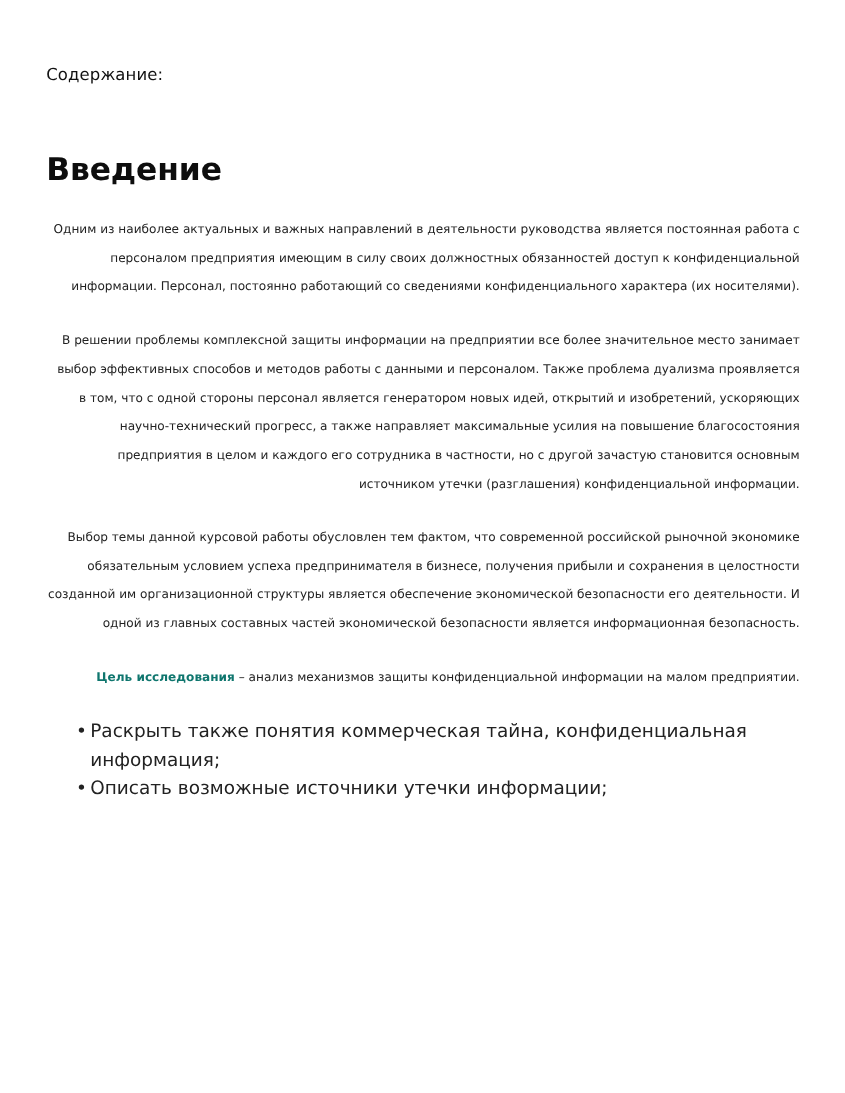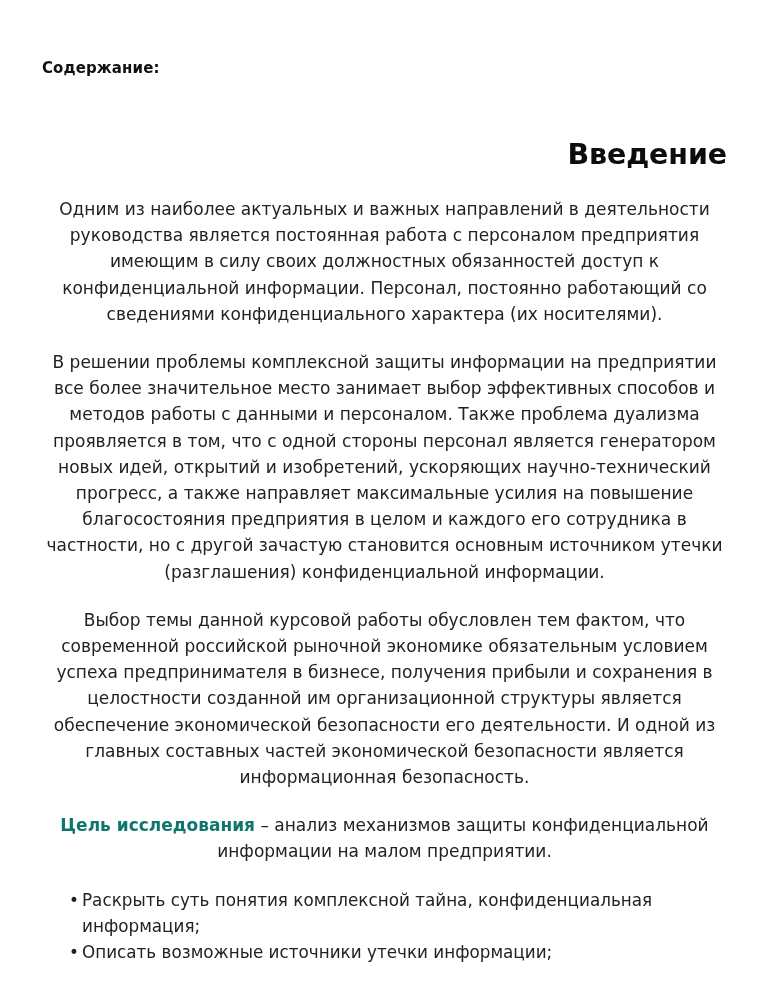--- a/index.html
+++ b/index.html
@@ -18,41 +18,40 @@
   .page {
     width: 768px;
     min-height: 994px;
     box-sizing: border-box;
     padding: 58px 41px 40px 42px;
     background: #ffffff;
     position: relative;
   }
   .toc-label {
     font-size: 15px;
-    font-weight: bold;
+    font-weight: normal;
     line-height: 20px;
     color: #111111;
     margin: 0 0 0 0;
     letter-spacing: 0.1px;
   }
   .doc-heading {
     font-size: 28.5px;
     font-weight: bold;
     line-height: 34px;
     color: #0d0d0d;
     margin: 60px 0 0 0;
     letter-spacing: -0.1px;
-    text-align: right;
   }
   .body-para {
-    font-size: 17px;
+    font-size: 11px;
     line-height: 26.2px;
     color: #222222;
     margin: 22px 0 0 0;
-    text-align: center;
+    text-align: right;
     max-width: 686px;
   }
   .body-para.first-after-heading {
     margin-top: 24px;
   }
   .body-para b,
   .body-para strong {
     font-weight: bold;
     color: #0f766e;
   }
@@ -92,18 +91,18 @@
   <p class="body-para first-after-heading">Одним из наиболее актуальных и важных направлений в деятельности руководства является постоянная работа с персоналом предприятия имеющим в силу своих должностных обязанностей доступ к конфиденциальной информации. Персонал, постоянно работающий со сведениями конфиденциального характера (их носителями).</p>
 
   <p class="body-para">В решении проблемы комплексной защиты информации на предприятии все более значительное место занимает выбор эффективных способов и методов работы с данными и персоналом. Также проблема дуализма проявляется в том, что с одной стороны персонал является генератором новых идей, открытий и изобретений, ускоряющих научно-технический прогресс, а также направляет максимальные усилия на повышение благосостояния предприятия в целом и каждого его сотрудника в частности, но с другой зачастую становится основным источником утечки (разглашения) конфиденциальной информации.</p>
 
   <p class="body-para">Выбор темы данной курсовой работы обусловлен тем фактом, что современной российской рыночной экономике обязательным условием успеха предпринимателя в бизнесе, получения прибыли и сохранения в целостности созданной им организационной структуры является обеспечение экономической безопасности его деятельности. И одной из главных составных частей экономической безопасности является информационная безопасность.</p>
 
   <p class="body-para"><b>Цель исследования</b><span> – анализ механизмов защиты конфиденциальной информации на малом предприятии.</span></p>
 
 
   <ul class="task-list">
-    <li>Раскрыть суть понятия комплексной тайна, конфиденциальная информация;</li>
+    <li>Раскрыть также понятия коммерческая тайна, конфиденциальная информация;</li>
     <li>Описать возможные источники утечки информации;</li>
 
   </ul>
 
 </div>
 
 </body></html>

